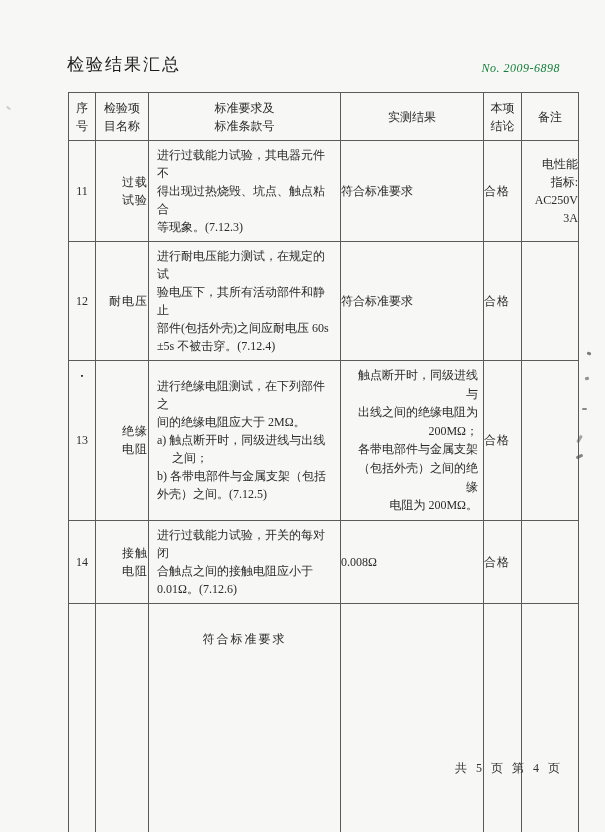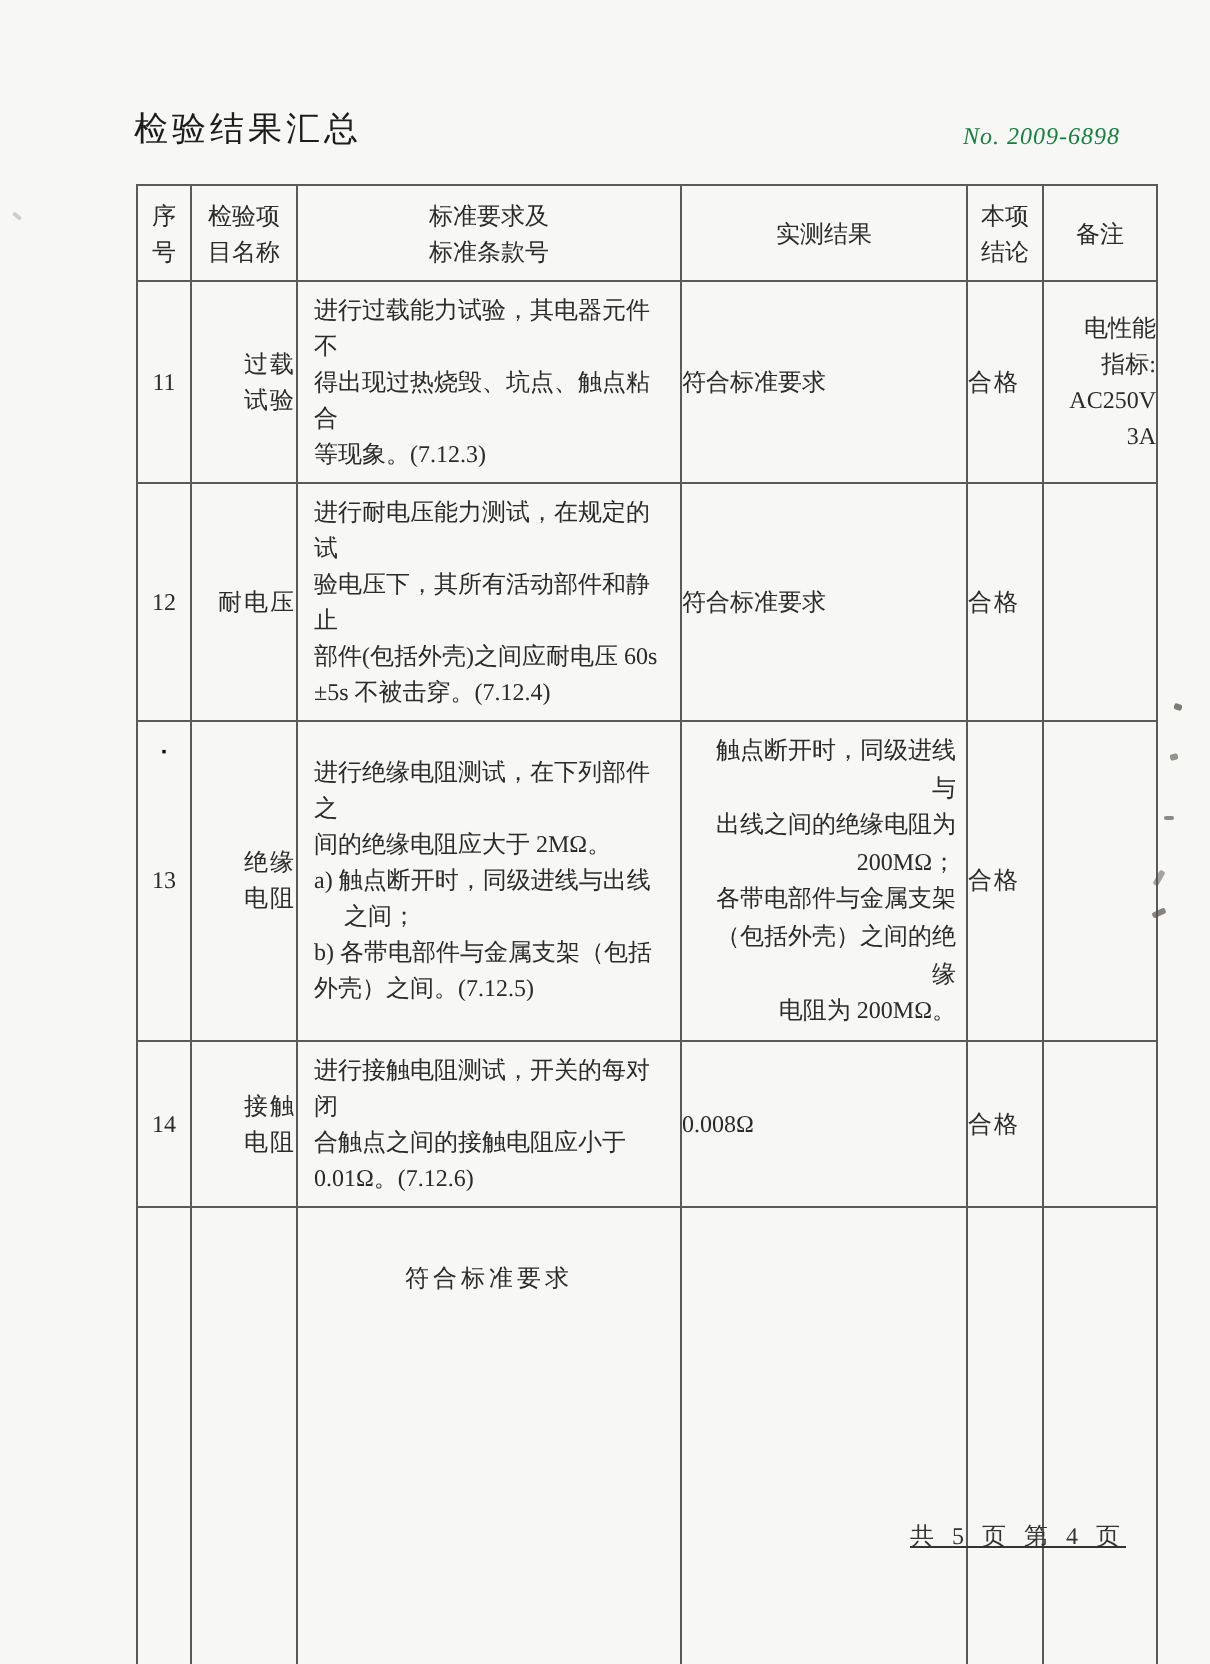--- a/index.html
+++ b/index.html
@@ -71,21 +71,20 @@
     font-size: 7px;
     line-height: 1;
     color: #111;
   }
   .page-footer {
     position: absolute;
     right: 42px; top: 760px;
     font-size: 12px;
     letter-spacing: 3px;
     color: #333;
-    text-decoration: underline;
   }
   
   .scan-mark { position: absolute; background: #55504a; border-radius: 1px; }
   .m1 { left: 587px; top: 352px; width: 4px; height: 3px; opacity: .75; transform: rotate(20deg); }
   .m2 { left: 585px; top: 377px; width: 4px; height: 3px; opacity: .6; transform: rotate(-15deg); }
   .m3 { left: 582px; top: 408px; width: 5px; height: 2px; opacity: .65; }
   .m4 { left: 578px; top: 435px; width: 3px; height: 8px; opacity: .5; transform: rotate(30deg); }
   .m5 { left: 576px; top: 455px; width: 7px; height: 3px; opacity: .7; transform: rotate(-25deg); }
   .m6 { left: 6px; top: 107px; width: 5px; height: 2px; opacity: .25; transform: rotate(40deg); }
 </style>
@@ -162,21 +161,21 @@
 （包括外壳）之间的绝缘
 电阻为 200MΩ。</td>
       <td class="c-conc">合格</td>
       <td class="c-rem"></td>
     </tr>
 
     <tr class="r-14">
       <td class="c-no">14</td>
       <td class="c-item">接触
 电阻</td>
-      <td class="c-req">进行接触电阻测试，开关的每对闭
+      <td class="c-req">进行过载能力试验，开关的每对闭
 合触点之间的接触电阻应小于
 0.01Ω。(7.12.6)</td>
       <td class="c-res">0.008Ω</td>
       <td class="c-conc">合格</td>
       <td class="c-rem"></td>
     </tr>
 
     <tr class="r-blank">
       <td></td>
       <td></td>

